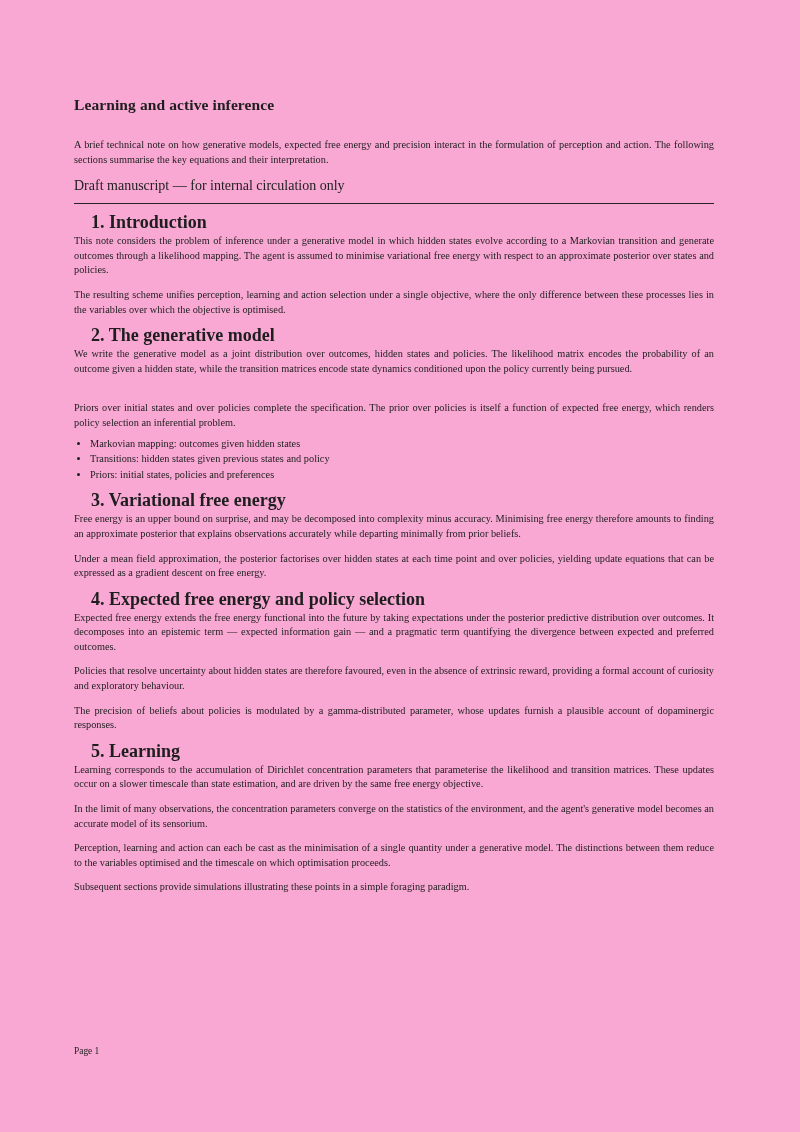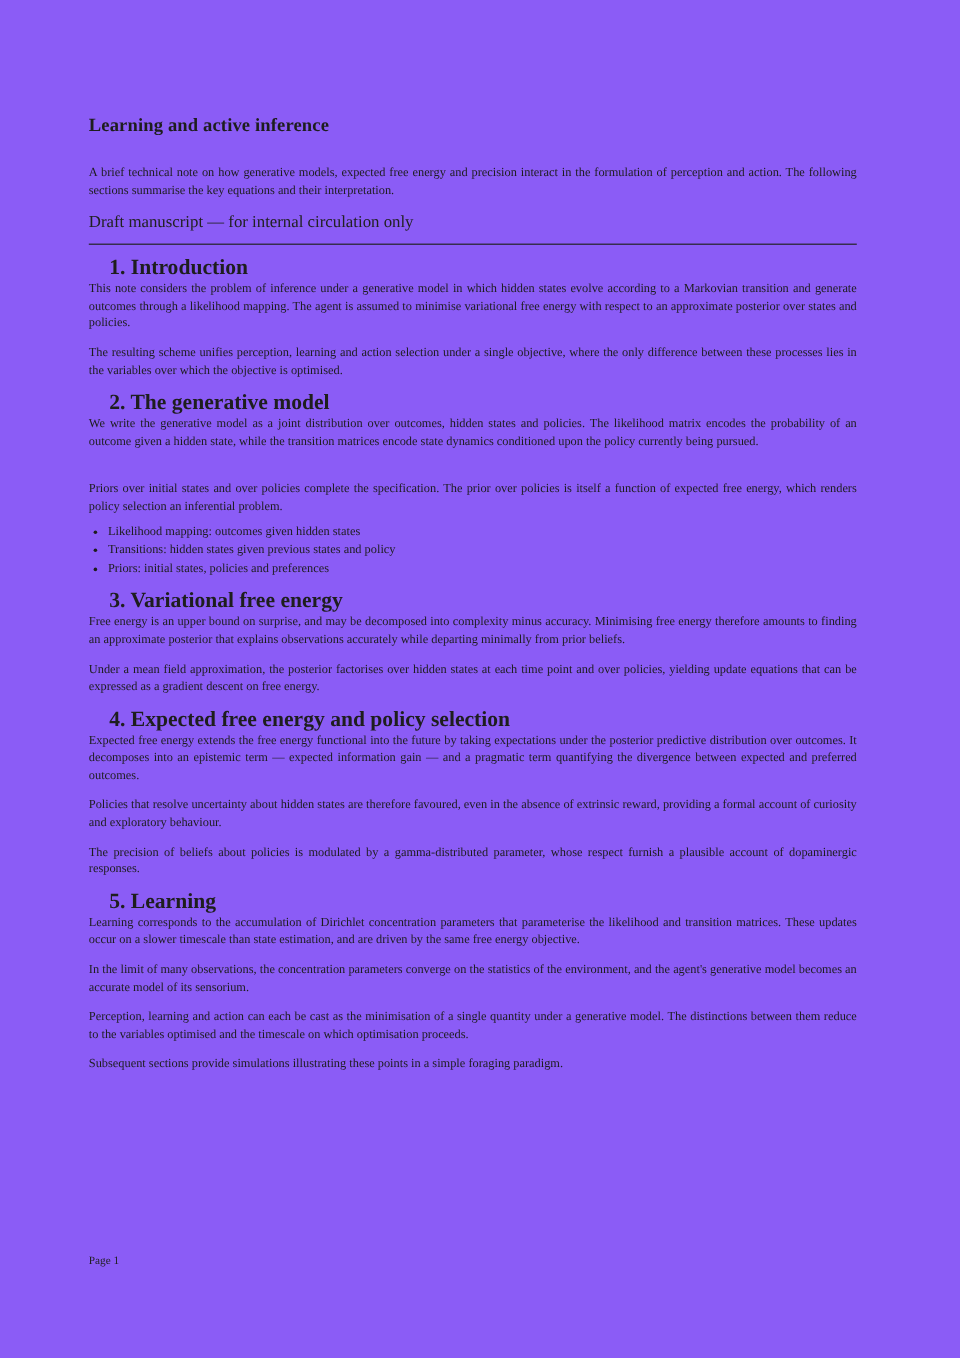--- a/index.html
+++ b/index.html
@@ -15,21 +15,21 @@
     overflow: hidden;
     font-family: "Liberation Serif", serif;
     color: #1c1c1c;
   }
   .sheet {
     position: absolute;
     left: 0;
     top: 0;
     width: 800px;
     height: 1132px;
-    background: #8b5cf6;
+    background: #f9a8d4;
   }
   .doc {
     position: absolute;
     left: 74px;
     top: 96px;
     width: 640px;
   }
   .title {
     font-size: 15.5px;
     font-weight: bold;
@@ -101,33 +101,33 @@
       <hr class="rule">
 
       <h2 class="h2">1. Introduction</h2>
       <p class="para">This note considers the problem of inference under a generative model in which hidden states evolve according to a Markovian transition and generate outcomes through a likelihood mapping. The agent is assumed to minimise variational free energy with respect to an approximate posterior over states and policies.</p>
       <p class="para">The resulting scheme unifies perception, learning and action selection under a single objective, where the only difference between these processes lies in the variables over which the objective is optimised.</p>
 
       <h2 class="h2">2. The generative model</h2>
       <p class="para">We write the generative model as a joint distribution over outcomes, hidden states and policies. The likelihood matrix encodes the probability of an outcome given a hidden state, while the transition matrices encode state dynamics conditioned upon the policy currently being pursued.</p>
       <p class="para tight">Priors over initial states and over policies complete the specification. The prior over policies is itself a function of expected free energy, which renders policy selection an inferential problem.</p>
       <ul class="list">
-        <li>Likelihood mapping: outcomes given hidden states</li>
+        <li>Markovian mapping: outcomes given hidden states</li>
         <li>Transitions: hidden states given previous states and policy</li>
         <li>Priors: initial states, policies and preferences</li>
       </ul>
 
       <h2 class="h2">3. Variational free energy</h2>
       <p class="para">Free energy is an upper bound on surprise, and may be decomposed into complexity minus accuracy. Minimising free energy therefore amounts to finding an approximate posterior that explains observations accurately while departing minimally from prior beliefs.</p>
       <p class="para">Under a mean field approximation, the posterior factorises over hidden states at each time point and over policies, yielding update equations that can be expressed as a gradient descent on free energy.</p>
 
       <h2 class="h2">4. Expected free energy and policy selection</h2>
       <p class="para">Expected free energy extends the free energy functional into the future by taking expectations under the posterior predictive distribution over outcomes. It decomposes into an epistemic term — expected information gain — and a pragmatic term quantifying the divergence between expected and preferred outcomes.</p>
       <p class="para">Policies that resolve uncertainty about hidden states are therefore favoured, even in the absence of extrinsic reward, providing a formal account of curiosity and exploratory behaviour.</p>
-      <p class="para">The precision of beliefs about policies is modulated by a gamma-distributed parameter, whose respect furnish a plausible account of dopaminergic responses.</p>
+      <p class="para">The precision of beliefs about policies is modulated by a gamma-distributed parameter, whose updates furnish a plausible account of dopaminergic responses.</p>
 
       <h2 class="h2">5. Learning</h2>
       <p class="para">Learning corresponds to the accumulation of Dirichlet concentration parameters that parameterise the likelihood and transition matrices. These updates occur on a slower timescale than state estimation, and are driven by the same free energy objective.</p>
       <p class="para">In the limit of many observations, the concentration parameters converge on the statistics of the environment, and the agent's generative model becomes an accurate model of its sensorium.</p>
 
       <p class="para">Perception, learning and action can each be cast as the minimisation of a single quantity under a generative model. The distinctions between them reduce to the variables optimised and the timescale on which optimisation proceeds.</p>
       <p class="para">Subsequent sections provide simulations illustrating these points in a simple foraging paradigm.</p>
 
     </div>
 

